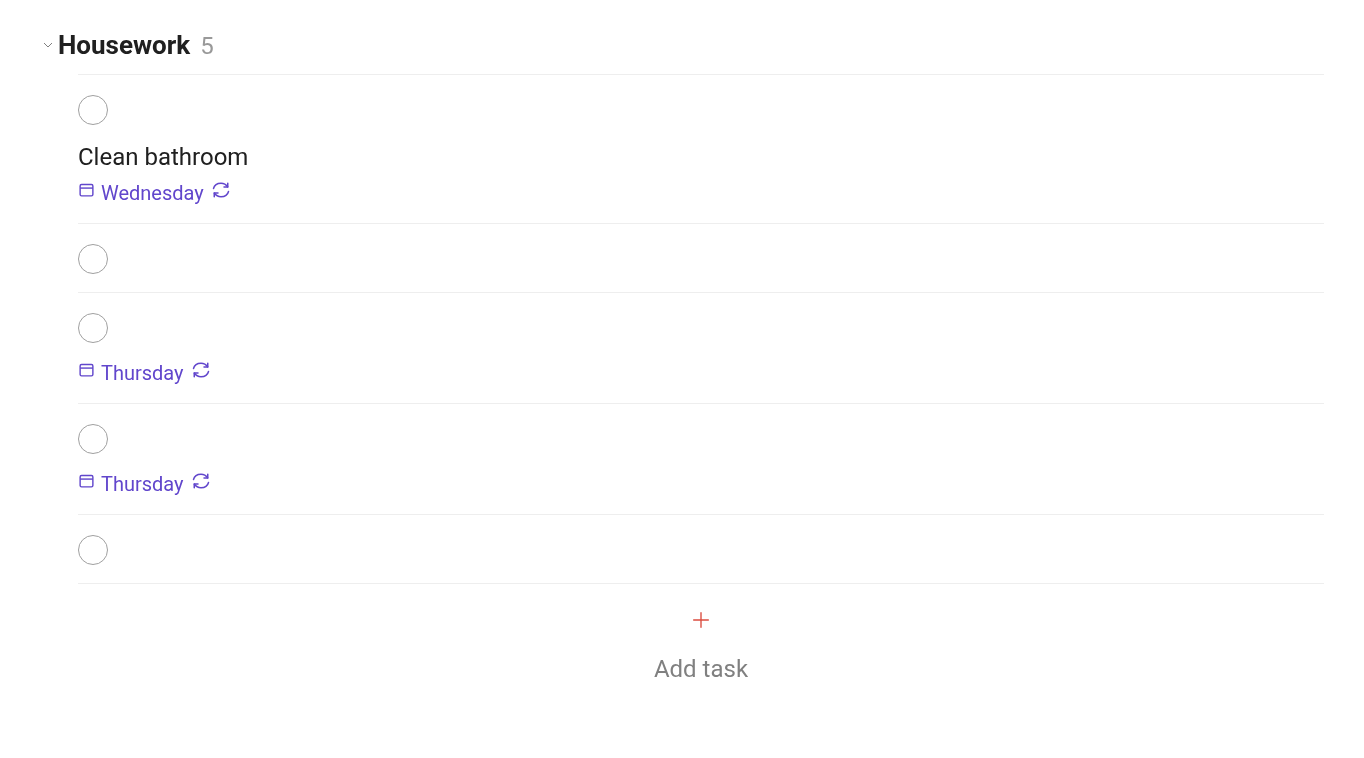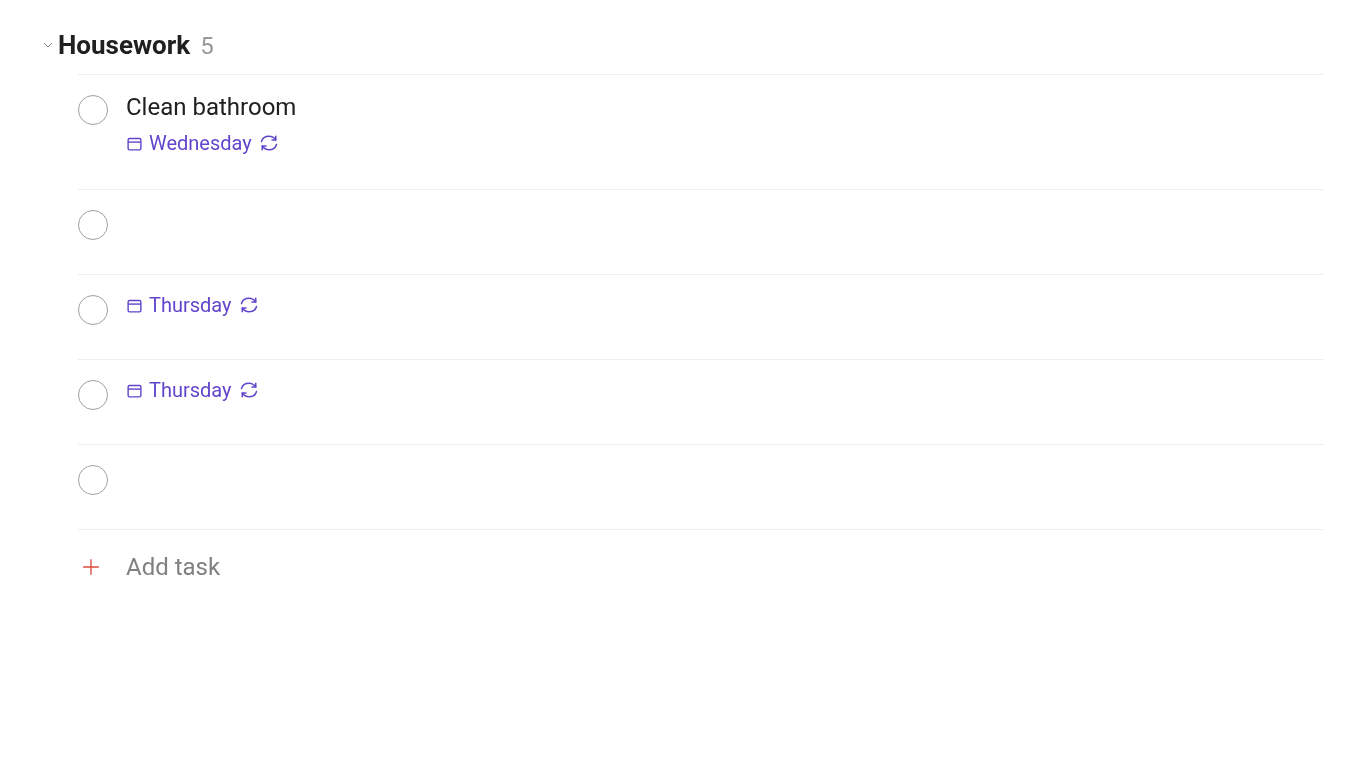--- a/index.html
+++ b/index.html
@@ -47,23 +47,24 @@
       margin-left: 6px;
     }
     .task-list {
       border-top: 1px solid #eeeeee;
       margin-left: 38px;
     }
     .task-item {
       display: flex;
       align-items: flex-start;
       gap: 18px;
-      padding: 18px 0 34px 0;
+      padding: 18px 0 18px 0;
       border-bottom: 1px solid #eeeeee;
       cursor: pointer;
+      flex-direction: column;
     }
     .task-checkbox {
       width: 30px;
       height: 30px;
       border: 1.5px solid #a0a0a0;
       border-radius: 50%;
       flex-shrink: 0;
       margin-top: 2px;
       cursor: pointer;
     }
@@ -73,21 +74,21 @@
       gap: 10px;
       flex: 1;
     }
     .task-title {
       font-size: 24px;
       font-weight: 400;
       color: #202020;
     }
     .task-meta {
       display: flex;
-      align-items: center;
+      align-items: flex-start;
       gap: 6px;
       font-size: 20px;
     }
     .task-meta.purple {
       color: #6146cc;
     }
     .task-meta.orange {
       color: #b87700;
     }
     .calendar-icon {
@@ -109,20 +110,21 @@
       width: 18px;
       height: 18px;
     }
     .add-task-row {
       display: flex;
       align-items: center;
       gap: 22px;
       padding: 23px 0;
       cursor: pointer;
       margin-left: 38px;
+      flex-direction: column;
     }
     .add-task-icon {
       width: 26px;
       height: 26px;
       display: flex;
       align-items: center;
       justify-content: center;
       color: #db4c3f;
     }
     .add-task-icon svg {

